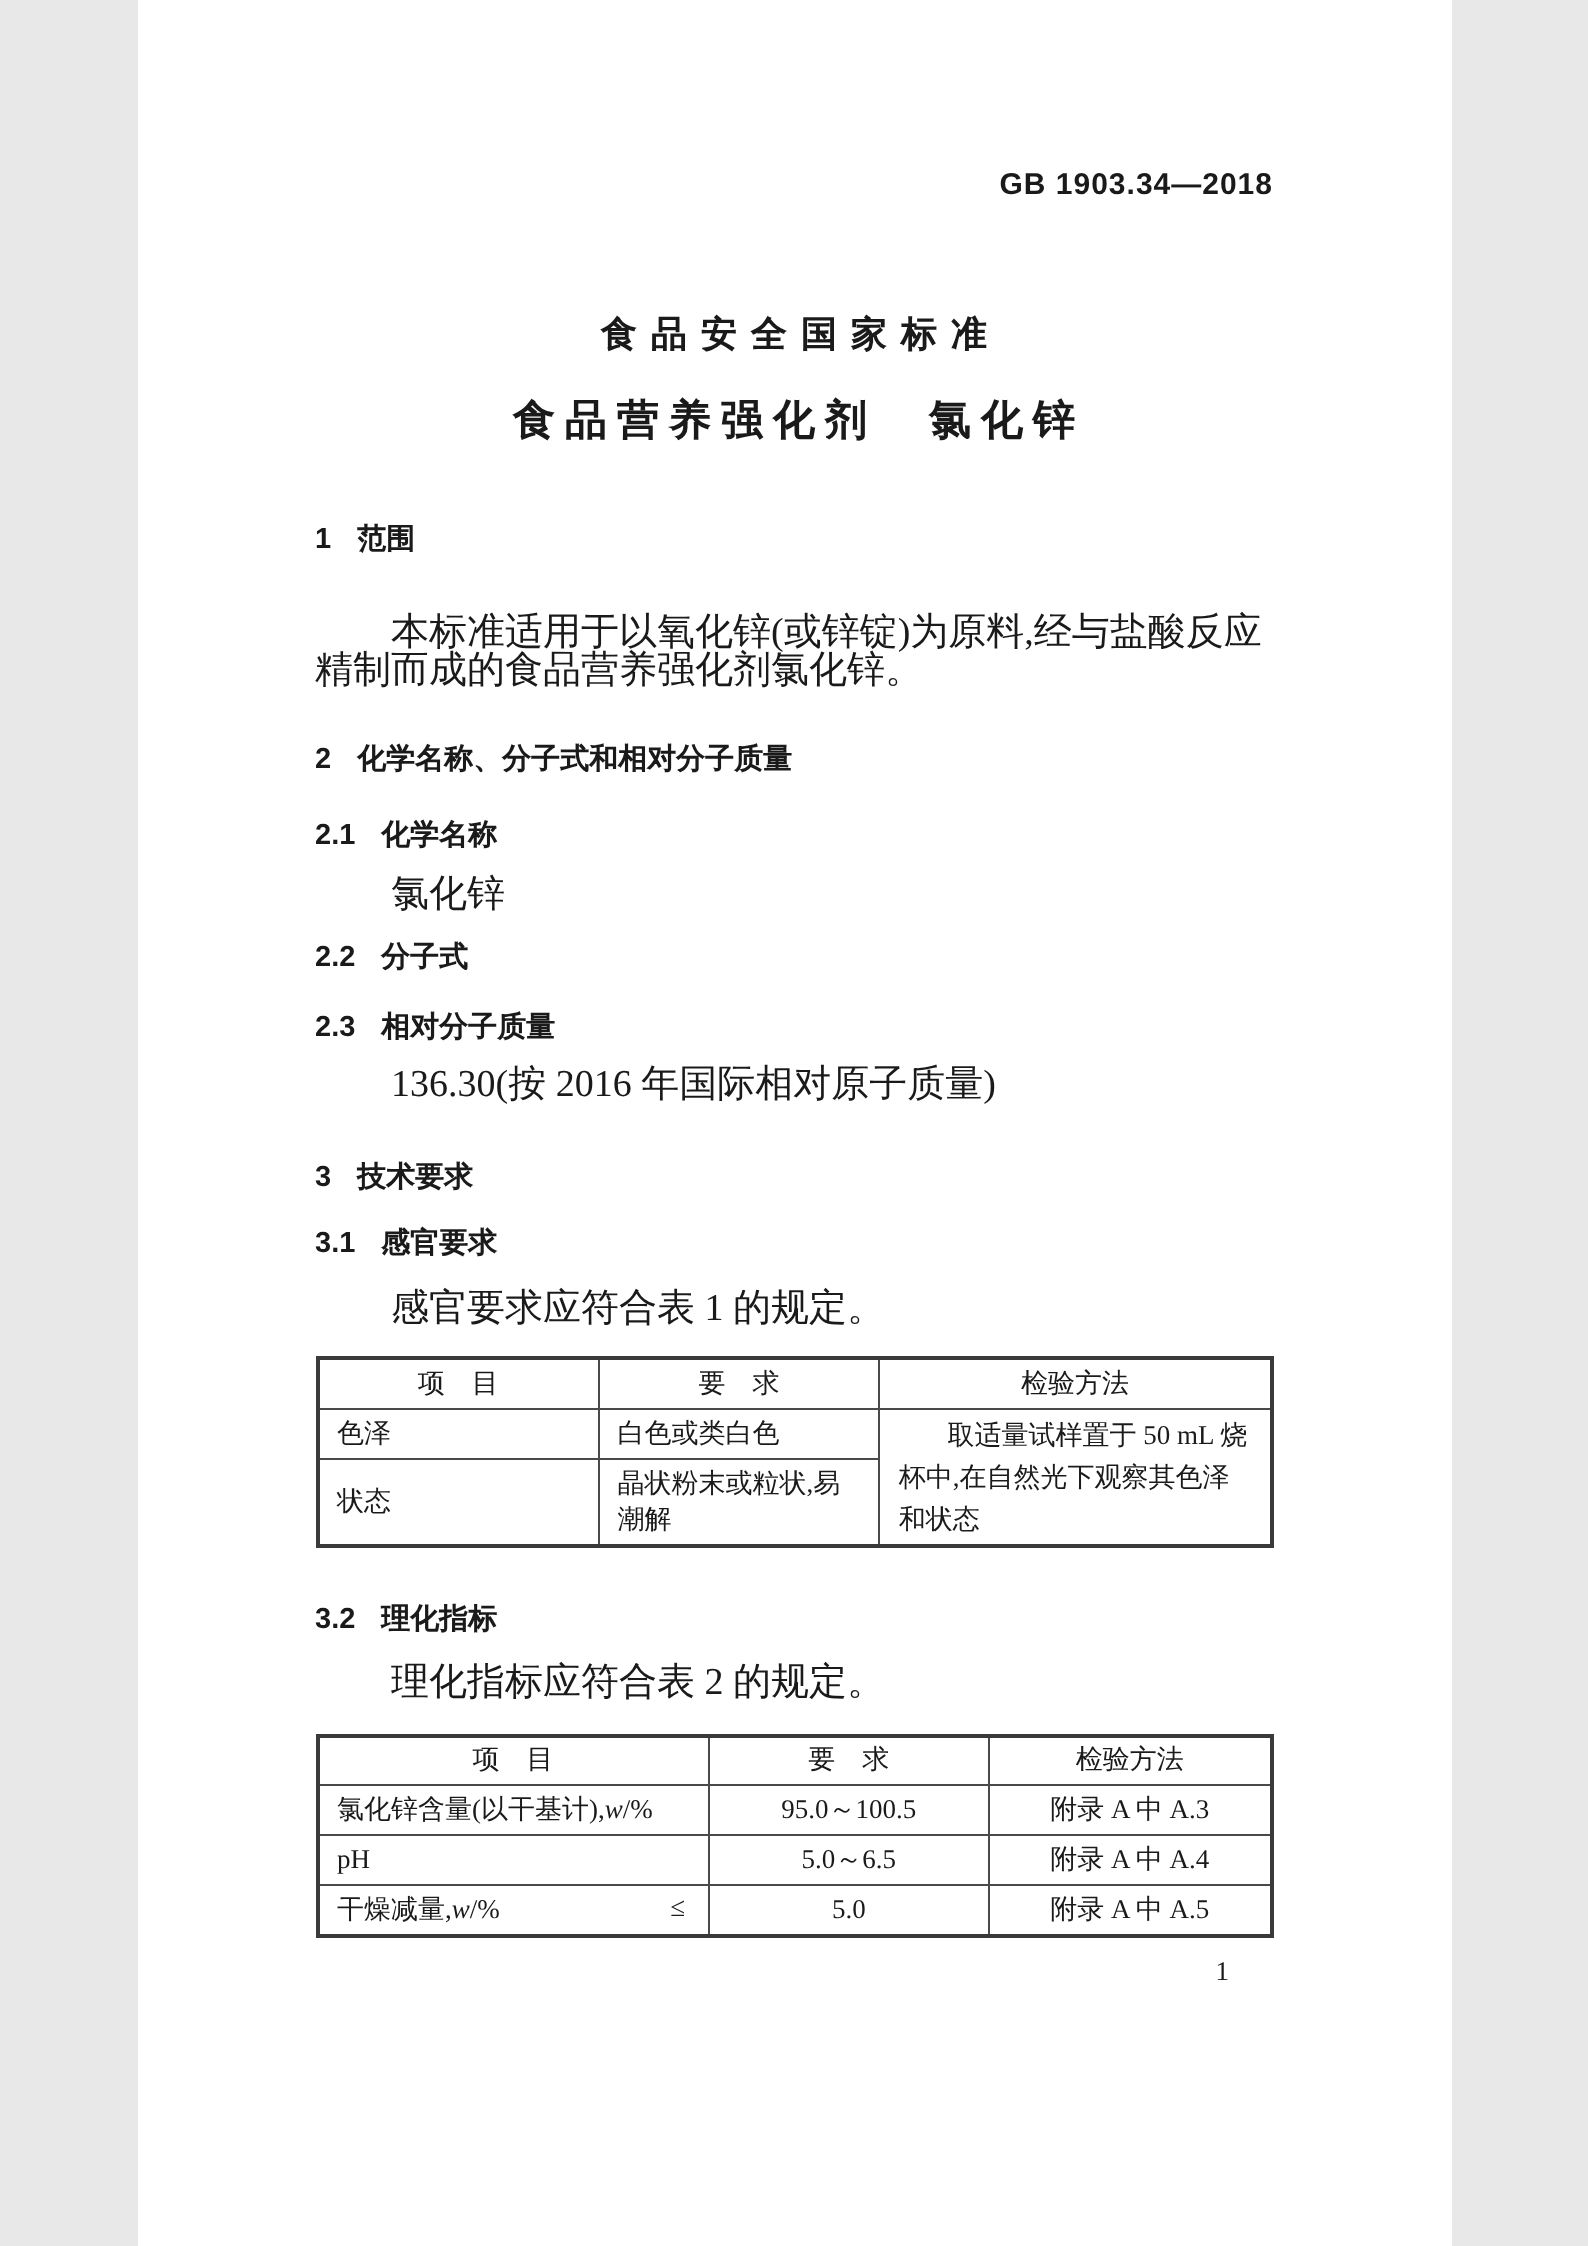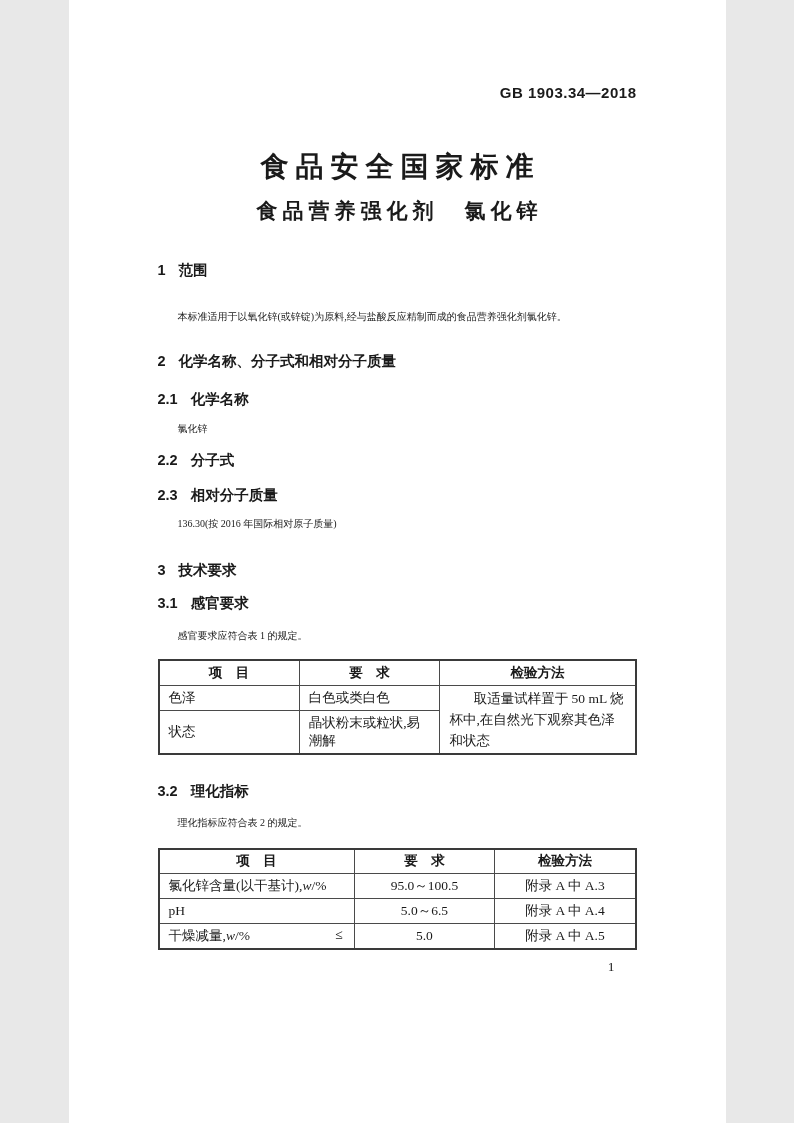--- a/index.html
+++ b/index.html
@@ -24,21 +24,21 @@
     font-size: 15px;
     line-height: 18px;
     letter-spacing: 0.5px;
   }
 
   .doc-title {
     margin-top: 50px;
     text-align: center;
     font-family: "Liberation Sans", "DejaVu Sans", sans-serif;
     font-weight: bold;
-    font-size: 28px;
+    font-size: 18px;
     line-height: 30px;
     letter-spacing: 7px;
     padding-left: 7px; 
   }
   .doc-subtitle {
     margin-top: 15px;
     text-align: center;
     font-family: "Liberation Sans", "DejaVu Sans", sans-serif;
     font-weight: bold;
     font-size: 21px;
@@ -49,21 +49,21 @@
 
   .sec {
     font-family: "Liberation Sans", "DejaVu Sans", sans-serif;
     font-weight: bold;
     font-size: 14.5px;
     line-height: 19px;
   }
   .sec .sec-num { margin-right: 13px; }
 
   .para {
-    font-size: 10px;
+    font-size: 19px;
     line-height: 19px;
     text-indent: 2em;
   }
 
   .m-sec1   { margin-top: 36px; }
   .m-para1  { margin-top: 27px; }
   .m-sec2   { margin-top: 26px; }
   .m-sec21  { margin-top: 19px; }
   .m-p21    { margin-top: 10px; }
   .m-sec22  { margin-top: 13px; }
@@ -96,21 +96,21 @@
     border: 2px solid #3a3a3a;
     font-size: 13.5px;
   }
   table.std th, table.std td {
     border: 1px solid #4a4a4a;
     padding: 2px 9px;
     font-weight: normal;
     vertical-align: middle;
   }
   table.std th {
-    font-weight: bold;
+    font-weight: normal;
     text-align: center;
     height: 25px;
   }
   table.std td { height: 25px; }
   .t-left  { text-align: left; }
   .t-center{ text-align: center; }
   .method-merged { vertical-align: middle; margin-top: 24px; }
   .method-merged p { text-indent: 1.8em; line-height: 21px; }
   .sym-w { font-style: italic; font-family: "Liberation Serif", "DejaVu Serif", serif; }
   .rel { float: right; padding-right: 2px; }

